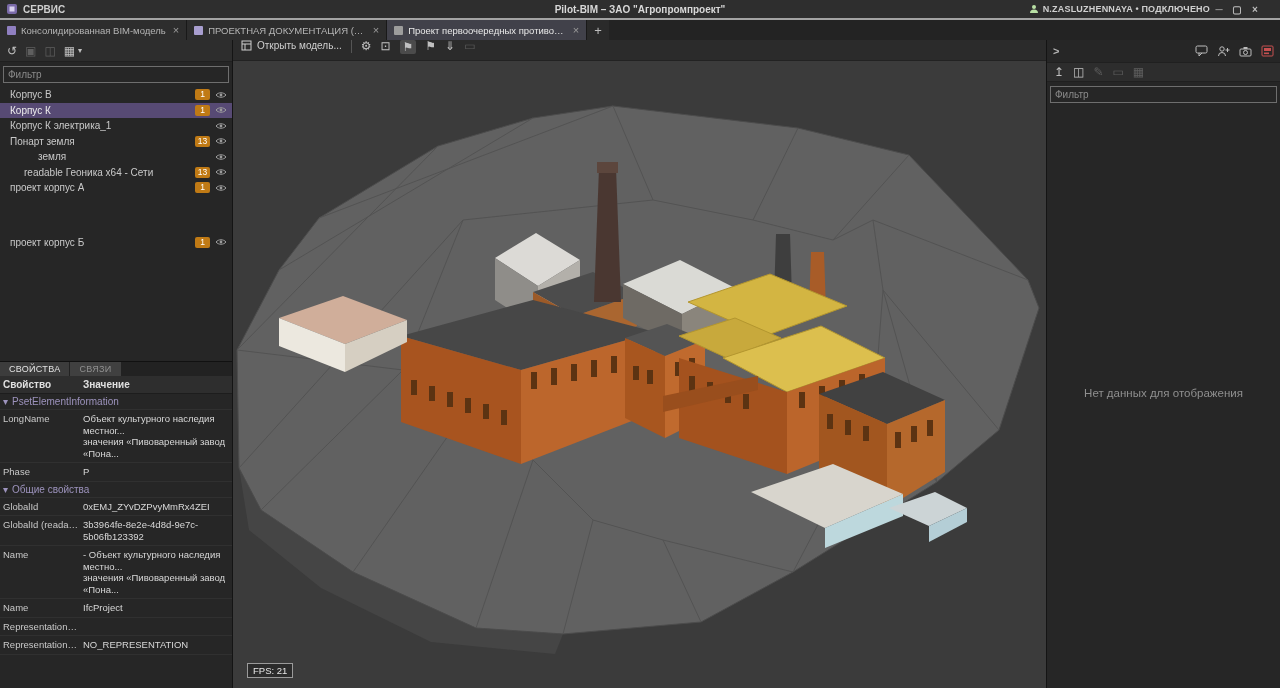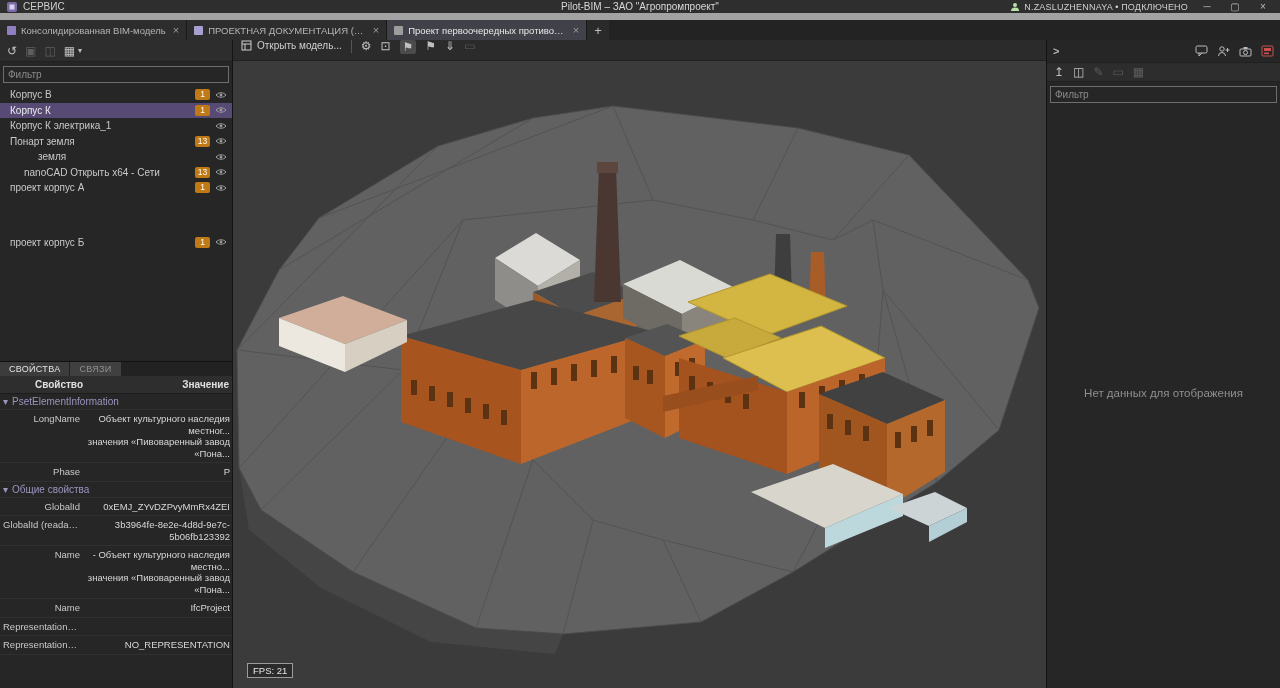--- a/index.html
+++ b/index.html
@@ -1,25 +1,25 @@
 <!DOCTYPE html>
 <html><head>
 <meta charset="utf-8">
 <style>
   *{margin:0;padding:0;box-sizing:border-box;}
   html,body{width:1280px;height:688px;overflow:hidden;}
   body{background:#2b2b2b;font-family:"Liberation Sans",sans-serif;color:#c8c8c8;font-size:11px;}
   .app{width:1280px;height:688px;display:flex;flex-direction:column;}
 
   
-  .titlebar{height:20px;background:#2e2e2e;display:flex;align-items:center;position:relative;border-bottom:7px solid #a3a3a3;flex:none;}
+  .titlebar{height:20px;background:#2e2e2e;display:flex;align-items:center;position:relative;border-bottom:2px solid #a3a3a3;flex:none;font-weight:bold;}
   .tb-left{display:flex;align-items:center;gap:5px;padding-left:6px;z-index:2;}
   .menu-item{font-size:10px;color:#cfcfcf;cursor:default;}
   .tb-title{position:absolute;left:0;right:0;text-align:center;font-size:10px;color:#d8d8d8;pointer-events:none;}
-  .tb-right{margin-left:auto;display:flex;gap:10px;padding-right:8px;z-index:2;}
+  .tb-right{margin-left:auto;display:flex;padding-right:16px;z-index:2;}
   .tb-right .user-wrap{display:flex;align-items:center;gap:4px;font-size:9px;color:#d0d0d0;letter-spacing:.2px;}
   .winbtn{width:18px;text-align:center;color:#bdbdbd;font-size:10px;cursor:default;}
 
   
   .tabbar{height:20px;background:#232323;display:flex;align-items:stretch;flex:none;}
   .tab{display:flex;align-items:center;gap:5px;padding:0 7px;background:#2d2d2d;border-right:1px solid #191919;font-size:9.5px;color:#b5b5b5;max-width:200px;cursor:default;}
   .tab.active{background:#41414a;color:#e8e8e8;}
   .tab-icon{width:9px;height:9px;border-radius:1px;flex:none;}
   .tab-label{white-space:nowrap;overflow:hidden;text-overflow:ellipsis;}
   .tab-close{color:#9a9a9a;font-size:11px;margin-left:2px;flex:none;}
@@ -40,21 +40,21 @@
   .filter::placeholder{color:#8a8a8a;}
   .tree{height:274px;overflow:hidden;flex:none;}
   .tree-row{height:15.5px;display:flex;align-items:center;padding-right:4px;font-size:10px;color:#c9c9c9;cursor:default;}
   .tree-row.selected{background:#574a74;color:#eee;}
   .tree-label{white-space:nowrap;overflow:hidden;text-overflow:ellipsis;}
   .tree-spacer{flex:1;}
   .badge{background:#c07a15;color:#fff;font-size:8.5px;line-height:11px;height:11px;min-width:15px;text-align:center;border-radius:2px;padding:0 2px;flex:none;margin-right:4px;}
   .eye{width:14px;flex:none;display:flex;align-items:center;justify-content:center;}
 
   
-  .props{flex:1;border-top:1px solid #111;display:flex;flex-direction:column;min-height:0;text-align:right;}
+  .props{flex:1;border-top:1px solid #111;display:flex;flex-direction:column;min-height:0;}
   .props-tabs{display:flex;background:#222;flex:none;gap:1px;}
   .ptab{padding:2px 9px;font-size:9px;color:#8f8f8f;background:#404040;letter-spacing:.3px;}
   .ptab.active{background:#3c3c3c;color:#e2e2e2;}
   .props-header{display:grid;grid-template-columns:80px 1fr;padding:3px 3px;font-size:10px;font-weight:bold;color:#e0e0e0;background:#2e2e2e;border-bottom:1px solid #1d1d1d;flex:none;}
   .props-body{flex:1;overflow:hidden;background:#262626;}
   .prop-group{display:flex;align-items:center;gap:4px;padding:2px 3px;color:#9d93bd;font-size:10px;border-bottom:1px solid #303030;}
   .prop-row{display:grid;grid-template-columns:80px 1fr;padding:3px 2px 3px 3px;border-bottom:1px solid #303030;font-size:9.5px;line-height:11.5px;}
   .pkey{color:#c9c9c9;overflow:hidden;white-space:nowrap;text-overflow:ellipsis;padding-right:3px;}
   .pval{color:#d8d8d8;white-space:pre-line;overflow:hidden;}
 
@@ -182,21 +182,21 @@
             <span class="tree-label">земля</span>
             <span class="tree-spacer"></span>
             <span class="eye">
               <svg width="12" height="8" viewBox="0 0 12 8">
                 <path d="M1 4 C3.5 1 8.5 1 11 4 C8.5 7 3.5 7 1 4 Z" fill="none" stroke="#9d9d9d"></path>
                 <circle cx="6" cy="4" r="1.4" fill="#9d9d9d"></circle>
               </svg>
             </span>
           </div>
           <div class="tree-row" style="padding-left: 24px;">
-            <span class="tree-label">nanoCAD Открыть x64 - Сети</span>
+            <span class="tree-label">readable Геоника x64 - Сети</span>
             <span class="tree-spacer"></span>
             <span class="badge">13</span>
             <span class="eye">
               <svg width="12" height="8" viewBox="0 0 12 8">
                 <path d="M1 4 C3.5 1 8.5 1 11 4 C8.5 7 3.5 7 1 4 Z" fill="none" stroke="#9d9d9d"></path>
                 <circle cx="6" cy="4" r="1.4" fill="#9d9d9d"></circle>
               </svg>
             </span>
           </div>
           <div class="tree-row" style="padding-left: 10px;">

